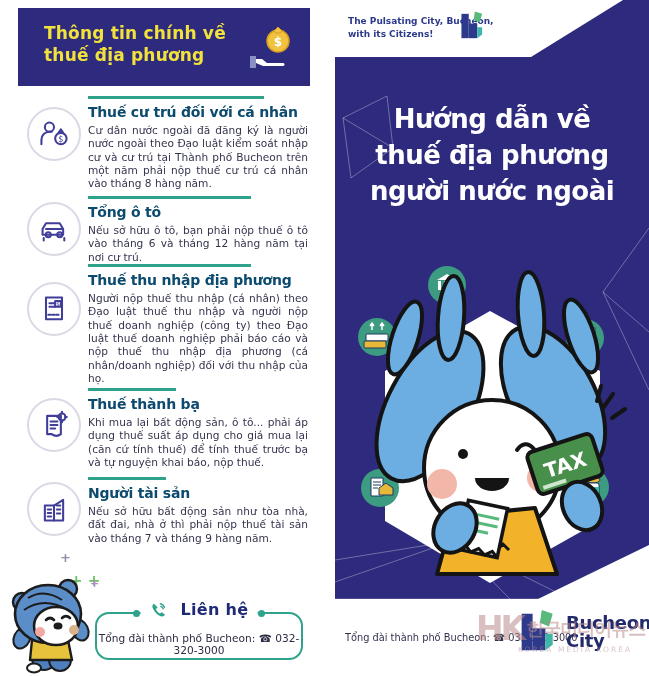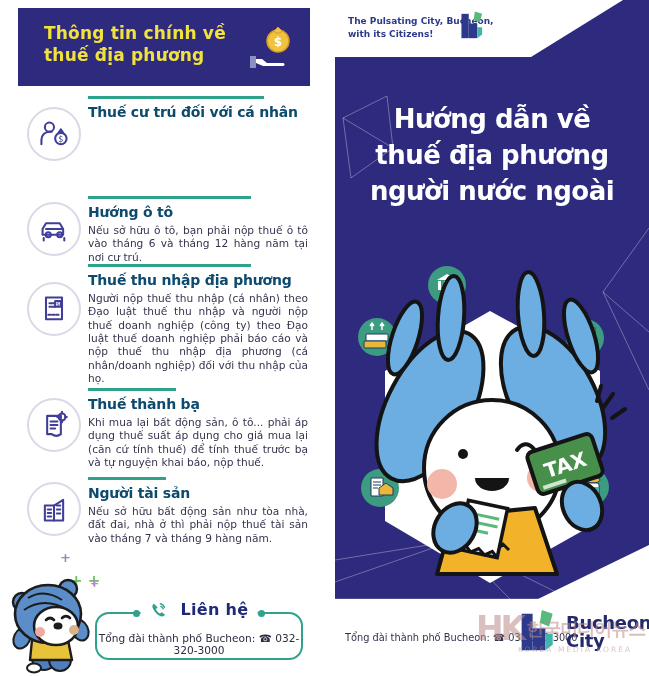--- a/index.html
+++ b/index.html
@@ -98,36 +98,37 @@
           <circle cx="10" cy="8" r="4"></circle>
           <path d="M3 23 v-4 a7 7 0 0 1 7 -7 h2"></path>
           <circle cx="20" cy="18" r="5"></circle>
           <path d="M18 13 l2 -3 2 3"></path>
           <text x="20" y="21" font-size="7" fill="#403e98" stroke="none" text-anchor="middle">$</text>
         </svg>
       </div>
       <div class="sec-text">
         <div class="sec-divider dw-1"></div>
         <div class="sec-title">Thuế cư trú đối với cá nhân</div>
+        <div class="sec-body">Cư dân nước ngoài đã đăng ký là người nước ngoài theo Đạo luật kiểm soát nhập cư và cư trú tại Thành phố Bucheon trên một năm phải nộp thuế cư trú cá nhân vào tháng 8 hàng năm.</div>
       </div>
     </div>
 
     <div class="section sec-2">
       <div class="sec-icon">
         <svg width="32" height="32" viewBox="0 0 28 28" fill="none" stroke="#403e98" stroke-width="1.8" stroke-linecap="round" stroke-linejoin="round">
           <path d="M4 19 v-5 l3 -5 h12 l3 5 v5 z"></path>
           <path d="M7 14 h14"></path>
           <circle cx="9" cy="19" r="2.2"></circle>
           <circle cx="19" cy="19" r="2.2"></circle>
           <path d="M5 22 v2 M23 22 v2"></path>
         </svg>
       </div>
       <div class="sec-text">
         <div class="sec-divider dw-2"></div>
-        <div class="sec-title">Hướng ô tô</div>
+        <div class="sec-title">Tổng ô tô</div>
         <div class="sec-body">Nếu sở hữu ô tô, bạn phải nộp thuế ô tô vào tháng 6 và tháng 12 hàng năm tại nơi cư trú.</div>
       </div>
     </div>
 
     <div class="section sec-3">
       <div class="sec-icon">
         <svg width="32" height="32" viewBox="0 0 28 28" fill="none" stroke="#403e98" stroke-width="1.8" stroke-linecap="round" stroke-linejoin="round">
           <rect x="7" y="4" width="14" height="19"></rect>
           <path d="M10 9 h5 M10 12 h5"></path>
           <rect x="15" y="7" width="5" height="5"></rect>

